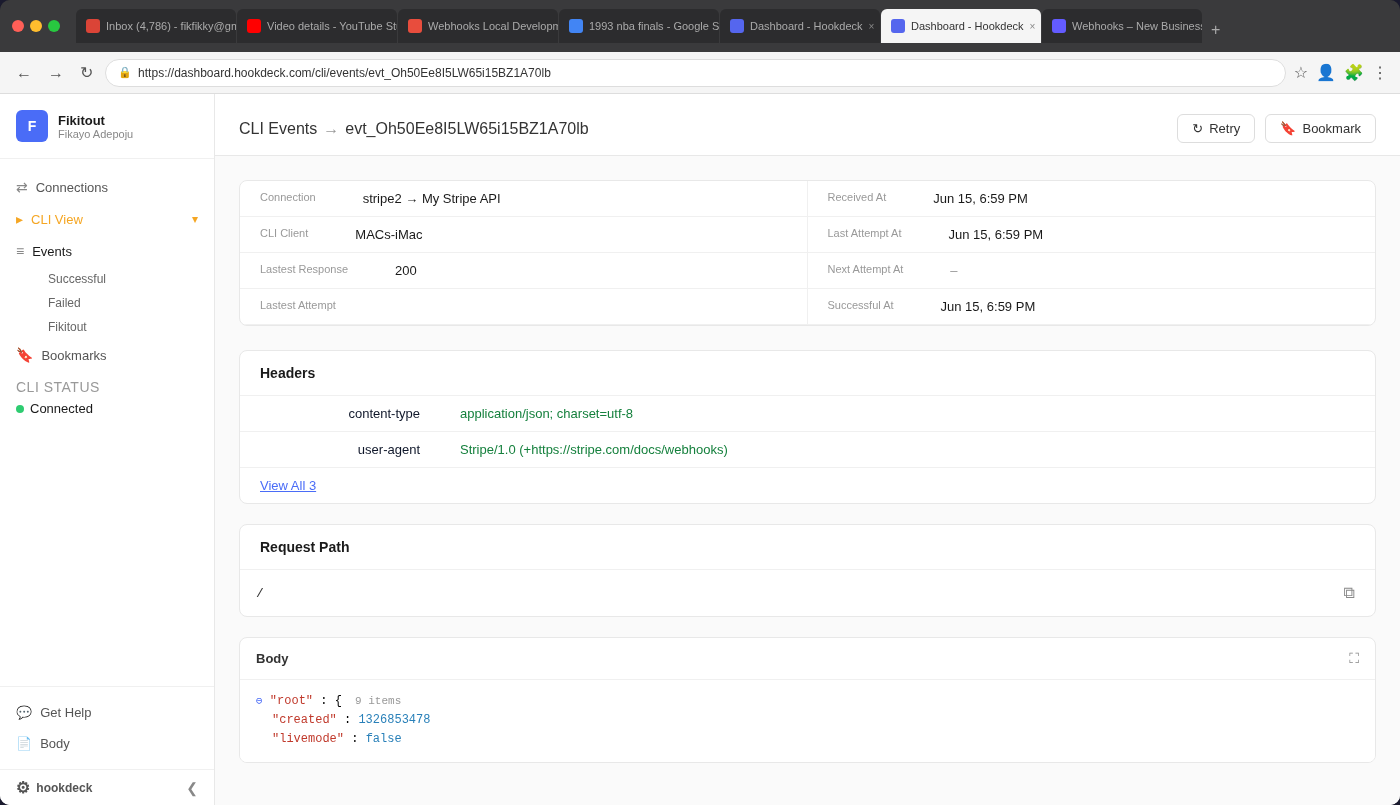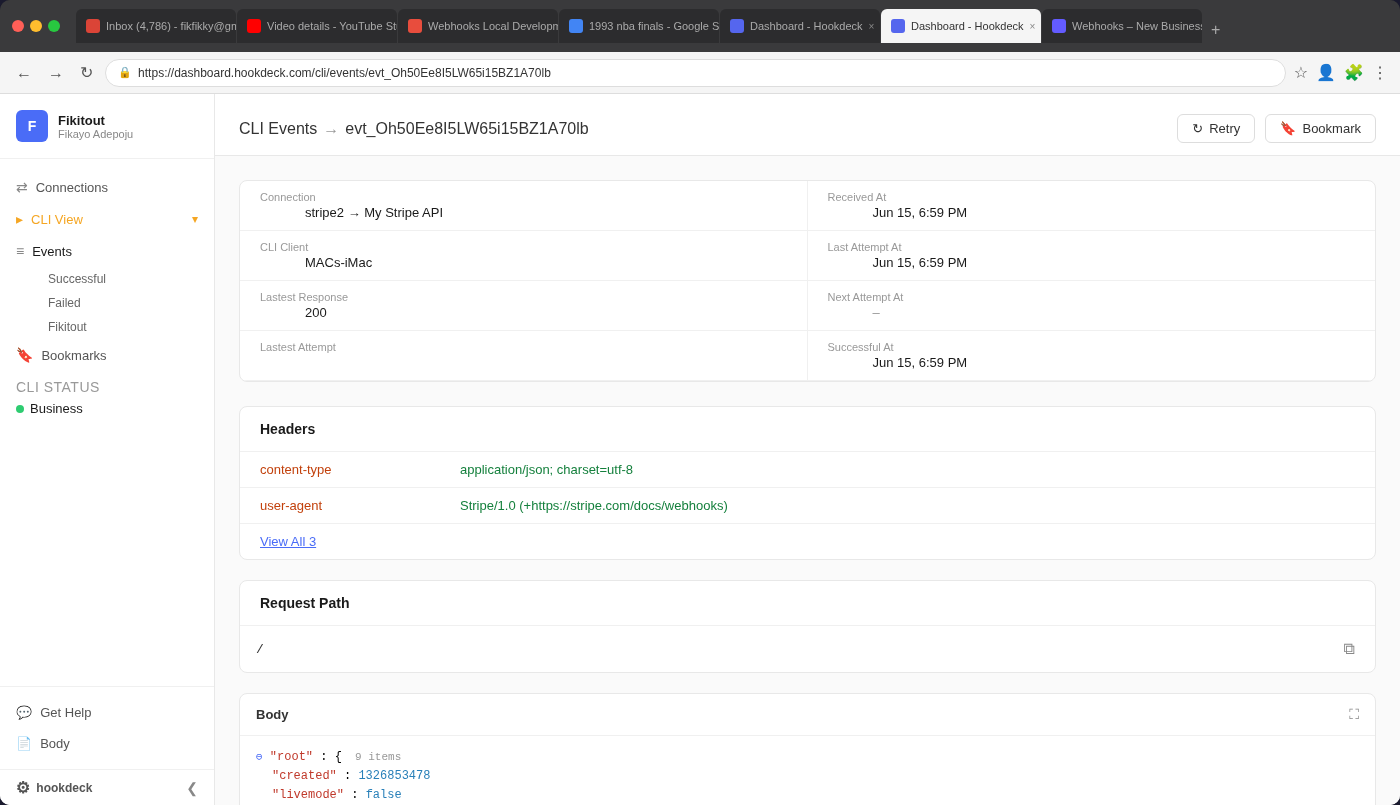--- a/index.html
+++ b/index.html
@@ -61,33 +61,33 @@
     .main-content { flex: 1; overflow-y: auto; background: #fafafa; }
     .content-header { display: flex; align-items: center; justify-content: space-between; padding: 20px 24px 12px; background: #fff; border-bottom: 1px solid #e8e8e8; }
     .breadcrumb { font-size: 16px; color: #333; display: flex; align-items: center; gap: 6px; }
     .breadcrumb-sep { color: #999; }
     .header-actions { display: flex; gap: 10px; }
     .btn { display: flex; align-items: center; gap: 6px; padding: 6px 14px; border-radius: 6px; font-size: 13px; cursor: pointer; border: 1px solid #ddd; background: #fff; color: #333; }
 
     
     .event-details { padding: 24px; }
     .details-grid { display: grid; grid-template-columns: 1fr 1fr; gap: 0; background: #fff; border: 1px solid #e8e8e8; border-radius: 8px; overflow: hidden; margin-bottom: 24px; }
-    .detail-cell { padding: 10px 20px; border-bottom: 1px solid #f0f0f0; display: flex; flex-direction: column; gap: 2px; }
+    .detail-cell { padding: 10px 20px; border-bottom: 1px solid #f0f0f0; display: flex; flex-direction: row; gap: 2px; }
     .detail-cell:nth-child(odd) { border-right: 1px solid #f0f0f0; }
     .detail-label { font-size: 11px; color: #999; }
     .detail-value { font-size: 13px; color: #1a1a1a; font-weight: 500; margin-left: 45px; }
     .detail-value.link { color: #4a6cf7; text-decoration: underline; cursor: pointer; }
     .detail-value.dash { color: #999; }
 
     
     .section { background: #fff; border: 1px solid #e8e8e8; border-radius: 8px; margin-bottom: 20px; overflow: hidden; }
     .section-title { font-size: 14px; font-weight: 600; color: #1a1a1a; padding: 14px 20px; border-bottom: 1px solid #f0f0f0; }
     .headers-table { width: 100%; border-collapse: collapse; }
     .headers-table td { padding: 10px 20px; border-bottom: 1px solid #f0f0f0; font-size: 13px; color: #15803d; vertical-align: top; }
-    .headers-table td:first-child { color: #c2410c; width: 200px; }
+    .headers-table td:first-child { color: #0f172a; width: 200px; text-align: right; }
     .view-all-link { padding: 10px 20px; display: inline-block; color: #4a6cf7; font-size: 13px; cursor: pointer; text-decoration: underline; }
 
     
     .path-section { background: #fff; border: 1px solid #e8e8e8; border-radius: 8px; margin-bottom: 20px; overflow: hidden; }
     .path-content { display: flex; align-items: center; justify-content: space-between; padding: 10px 16px; font-family: 'Monaco', 'Courier New', monospace; font-size: 13px; color: #333; }
     .copy-btn { background: none; border: none; cursor: pointer; color: #888; font-size: 16px; padding: 4px; }
 
     
     .body-section { background: #fff; border: 1px solid #e8e8e8; border-radius: 8px; overflow: hidden; }
     .body-header { display: flex; align-items: center; justify-content: space-between; padding: 12px 16px; border-bottom: 1px solid #f0f0f0; }
@@ -210,21 +210,21 @@
 
         <div class="sidebar-item">
           <span class="item-icon">🔖</span>
           <span>Bookmarks</span>
         </div>
 
         <div class="cli-status-section">
           <div class="cli-status-label">CLI Status</div>
           <div class="cli-connected">
             <div class="connected-dot"></div>
-            <span>Business</span>
+            <span>Connected</span>
           </div>
         </div>
       </div>
 
       <div class="sidebar-bottom">
         <div class="sidebar-bottom-item">
           <span>💬</span>
           <span>Get Help</span>
         </div>
         <div class="sidebar-bottom-item">

